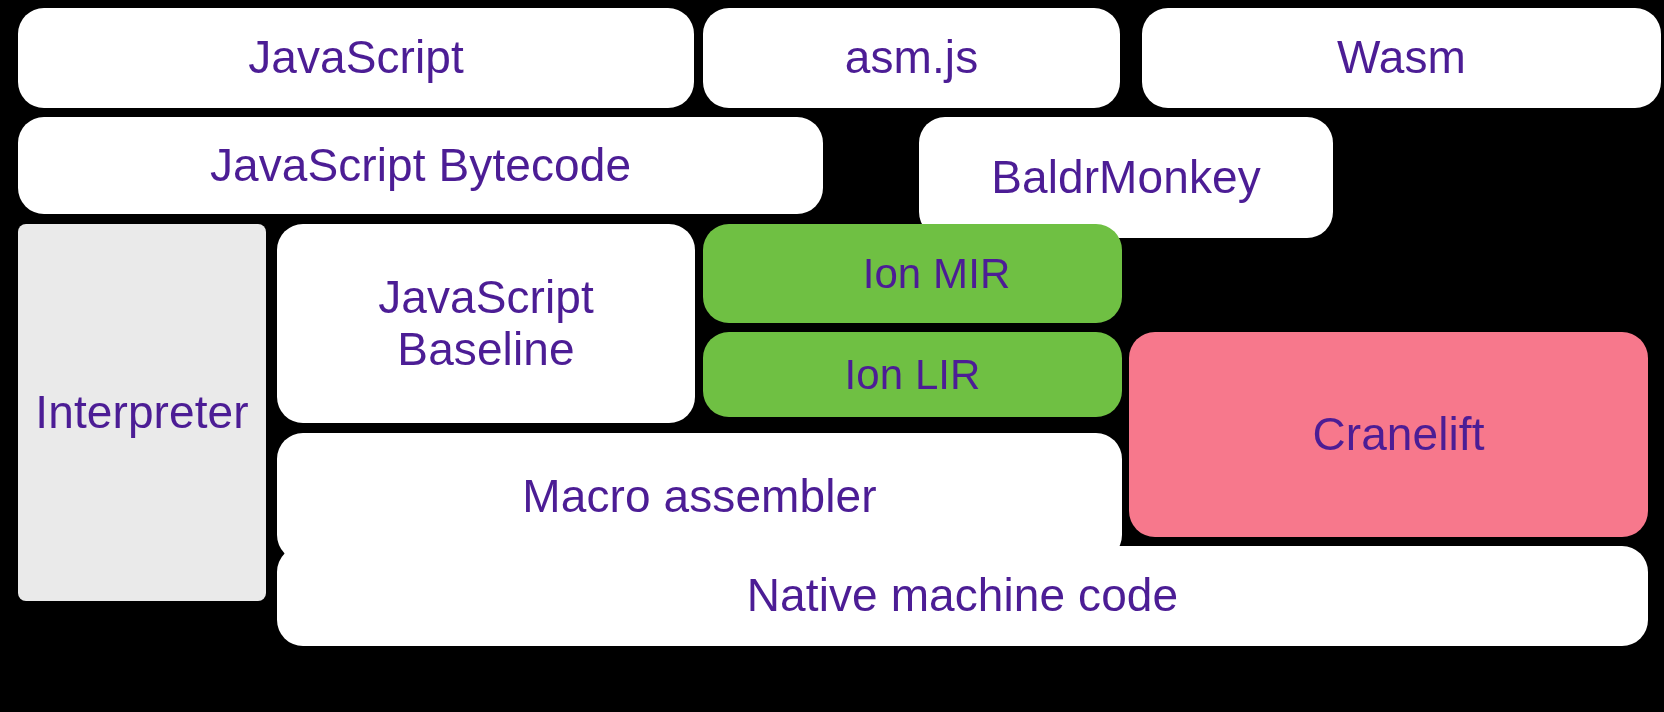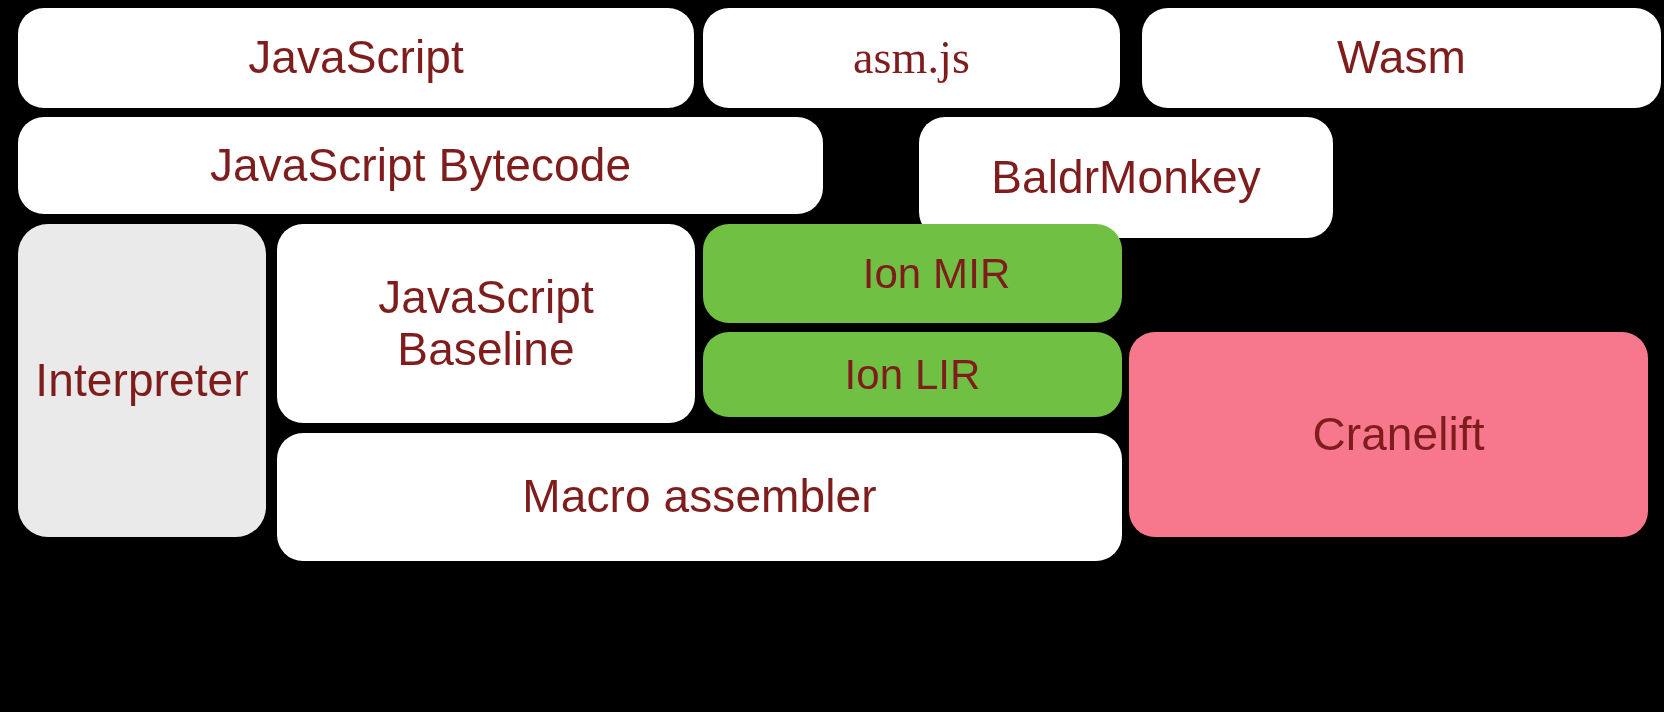--- a/index.html
+++ b/index.html
@@ -17,43 +17,43 @@
     background: #000000;
     overflow: hidden;
   }
   .node {
     position: absolute;
     box-sizing: border-box;
     display: flex;
     align-items: center;
     justify-content: center;
     text-align: center;
-    color: #7f1d1d;
+    color: #4c1d95;
     border-radius: 26px;
     line-height: 1.12;
     font-weight: 400;
     letter-spacing: 0.1px;
     white-space: pre-line;
   }
   .fill-white { background: #ffffff; }
   .fill-gray  { background: #eaeaea; }
   .fill-green { background: #6fc043; }
   .fill-pink  { background: #f7788c; }
 
   
   #n-javascript      { left: 18px;   top: 8px;   width: 676px; height: 100px; font-size: 46px; }
-  #n-asmjs           { left: 703px;  top: 8px;   width: 417px; height: 100px; font-size: 46px; font-family: Liberation Serif, serif; }
+  #n-asmjs           { left: 703px;  top: 8px;   width: 417px; height: 100px; font-size: 46px; }
   #n-wasm            { left: 1142px; top: 8px;   width: 519px; height: 100px; font-size: 46px; }
 
   
   #n-js-bytecode     { left: 18px;   top: 117px; width: 805px; height: 97px;  font-size: 46px; }
   #n-baldrmonkey     { left: 919px;  top: 117px; width: 414px; height: 121px;  font-size: 46px; }
 
   
-  #n-interpreter     { left: 18px;   top: 224px; width: 248px; height: 313px; font-size: 46px; border-radius: 30px; }
+  #n-interpreter     { left: 18px;   top: 224px; width: 248px; height: 377px; font-size: 46px; border-radius: 8px; }
   #n-js-baseline     { left: 277px;  top: 224px; width: 418px; height: 199px; font-size: 46px; }
   #n-ion-mir         { left: 703px;  top: 224px; width: 419px; height: 99px;  font-size: 42px; padding-left: 48px; }
   #n-ion-lir         { left: 703px;  top: 332px; width: 419px; height: 85px;  font-size: 42px; }
   #n-macro-assembler { left: 277px;  top: 433px; width: 845px; height: 128px; font-size: 46px; }
   #n-cranelift       { left: 1129px; top: 332px; width: 519px; height: 205px; font-size: 46px; padding-left: 20px; }
 
   
   #n-native-code     { left: 277px;  top: 546px; width: 1371px; height: 100px; font-size: 46px; }
 </style>
 </head>
@@ -77,14 +77,15 @@
 Baseline</div>
 
   <div class="node fill-green" id="n-ion-mir">Ion MIR</div>
 
   <div class="node fill-green" id="n-ion-lir">Ion LIR</div>
 
   <div class="node fill-white" id="n-macro-assembler">Macro assembler</div>
 
   <div class="node fill-pink" id="n-cranelift">Cranelift</div>
 
+  <div class="node fill-white" id="n-native-code">Native machine code</div>
 
 </div>
 
 </body></html>

